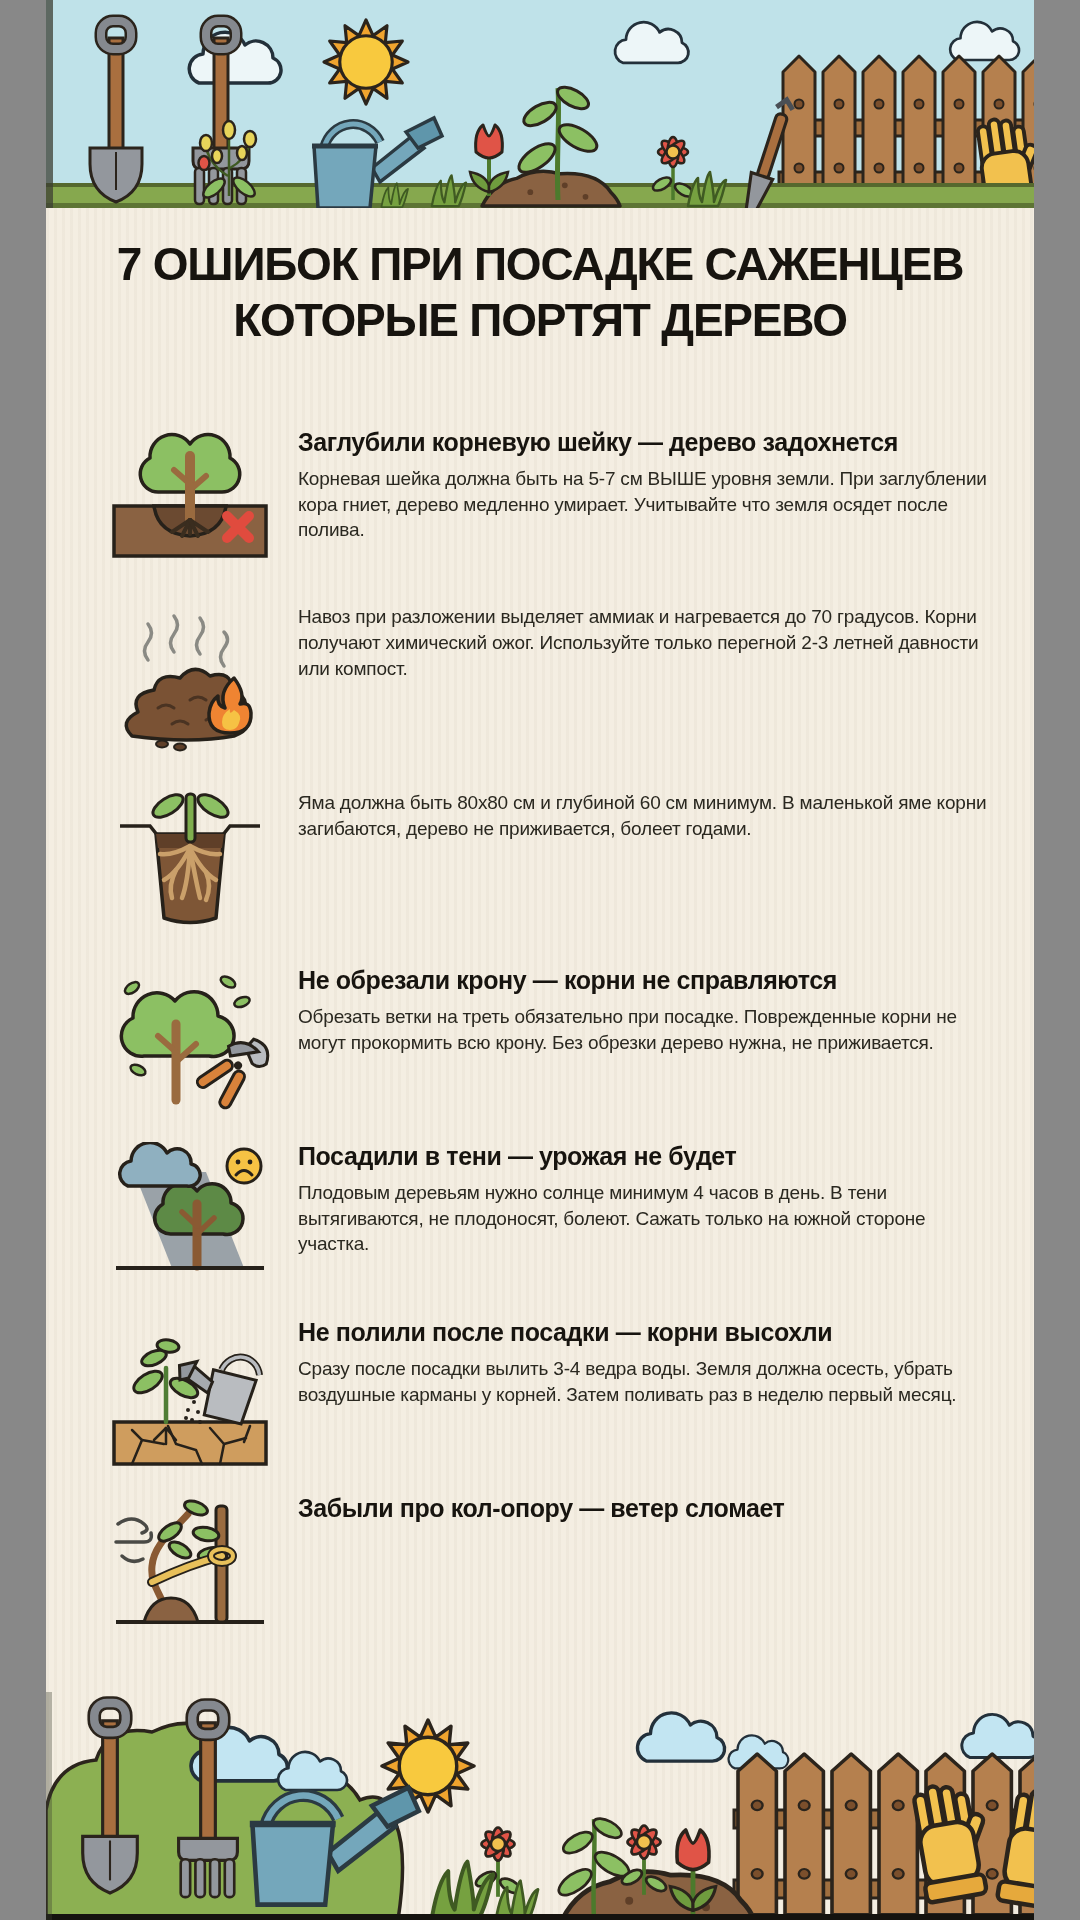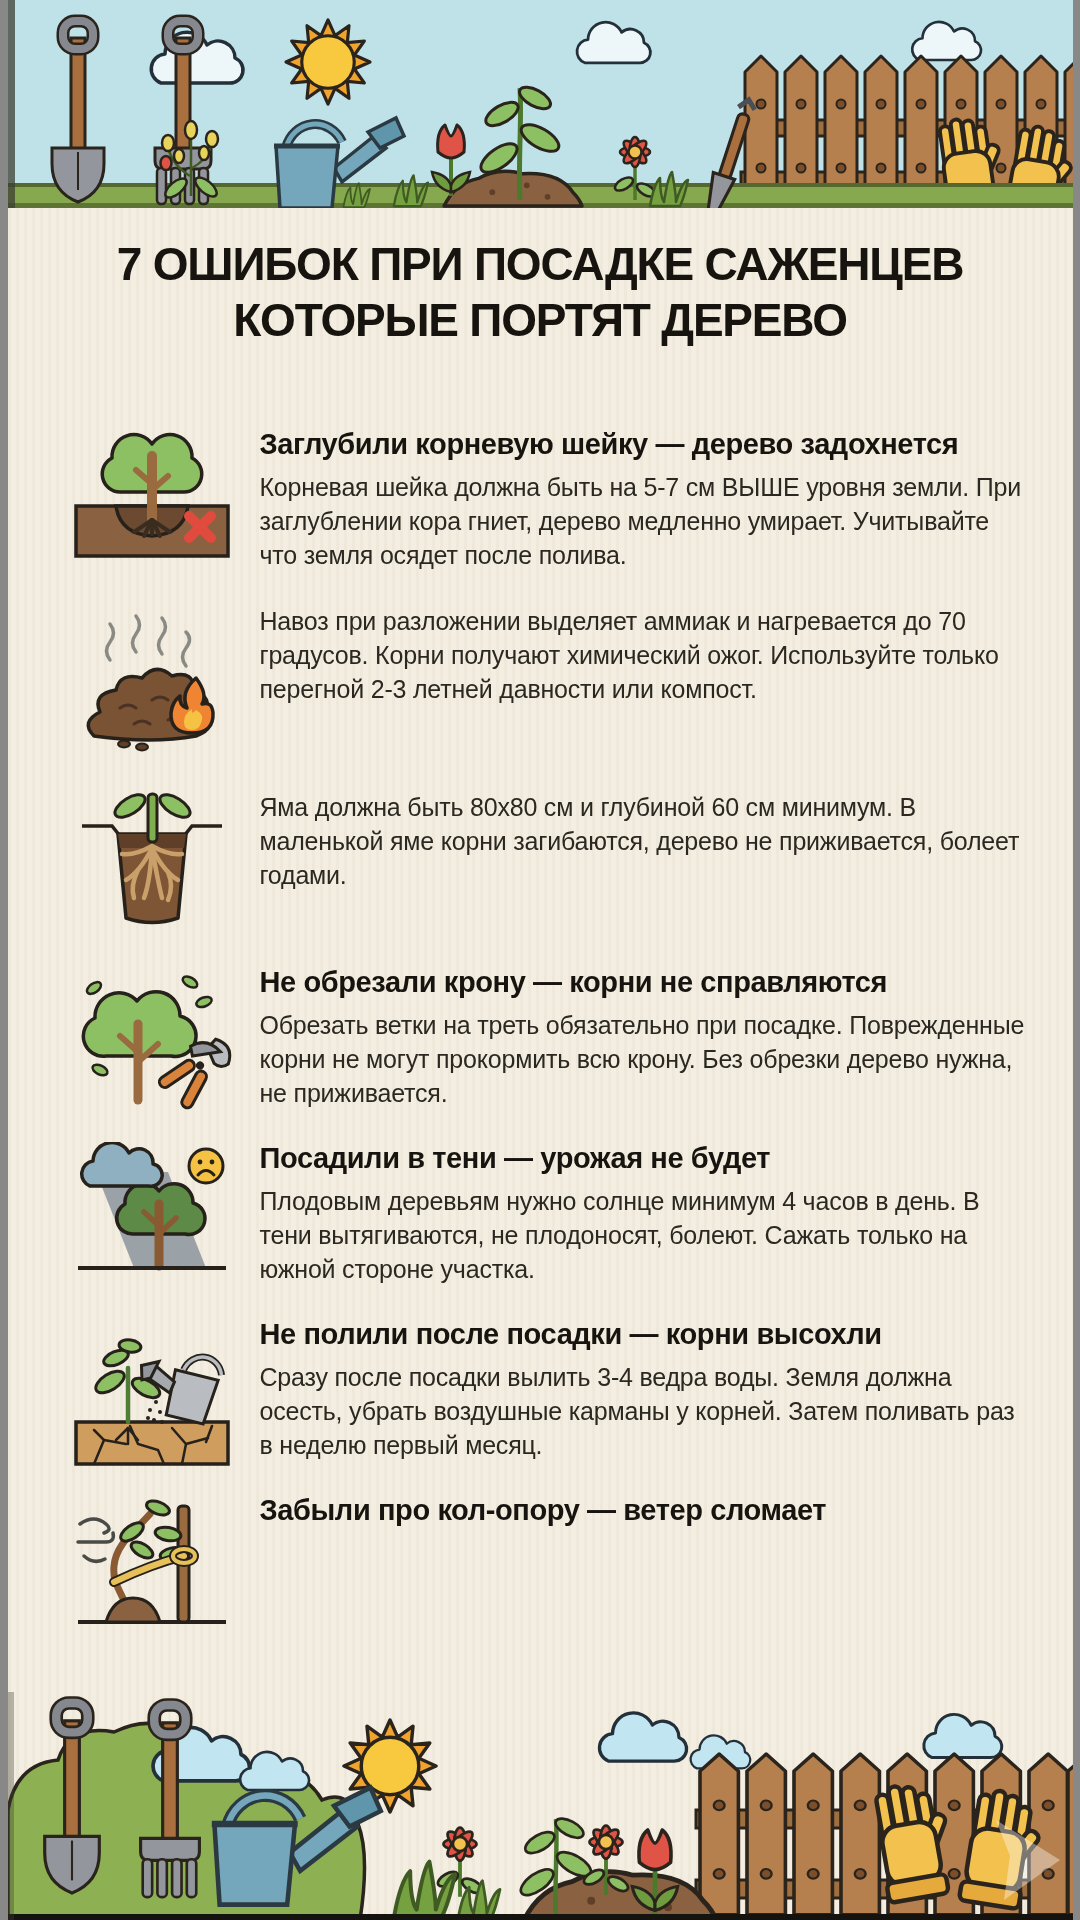--- a/index.html
+++ b/index.html
@@ -1,37 +1,37 @@
 <!DOCTYPE html>
 <html lang="ru"><head>
 <meta charset="utf-8">
 <style>
   html,body{margin:0;padding:0;background:#888;}
   .page{
-    position:relative;width:1065px;height:1920px;margin:0 auto;overflow:hidden;
+    position:relative;width:988px;height:1920px;margin:0 auto;overflow:hidden;
     background:#f4eee2;
     background-image:repeating-linear-gradient(90deg, rgba(120,100,70,.045) 0 3px, rgba(0,0,0,0) 3px 8px);
     font-family:"Liberation Sans","DejaVu Sans",sans-serif;
   }
   .banner{position:absolute;left:0;width:1080px;display:block;}
   .banner.top{top:0;}
   .banner.bottom{bottom:0;}
   .title{
     position:absolute;top:236px;left:30px;right:30px;text-align:center;
     font-size:46px;line-height:1.22;font-weight:800;color:#17140f;letter-spacing:-1.2px;
   }
   .sections{
     position:absolute;top:428px;left:58px;right:44px;
     display:flex;flex-direction:column;gap:26px;
   }
   .section{display:flex;gap:22px;align-items:flex-start;}
   .icon-box{flex:0 0 172px;display:flex;justify-content:center;}
   .txt{flex:1;min-width:0;}
-  .heading{font-size:29px;font-weight:bold;color:#17140f;letter-spacing:-0.4px;margin:0 0 9px 0;line-height:1.15;}
-  .body{font-size:25px;color:#2a2820;letter-spacing:-0.2px;line-height:1.36;margin:0;}
+  .heading{font-size:25px;font-weight:bold;color:#17140f;letter-spacing:-0.4px;margin:0 0 9px 0;line-height:1.15;}
+  .body{font-size:19px;color:#2a2820;letter-spacing:-0.2px;line-height:1.36;margin:0;}
   svg{display:block;}
 </style>
 </head>
 <body>
 
 <div class="page">
 
   <svg class="banner top" width="1080" height="208" viewBox="0 0 1080 208">
     <defs>
       <g id="g-shovel">

